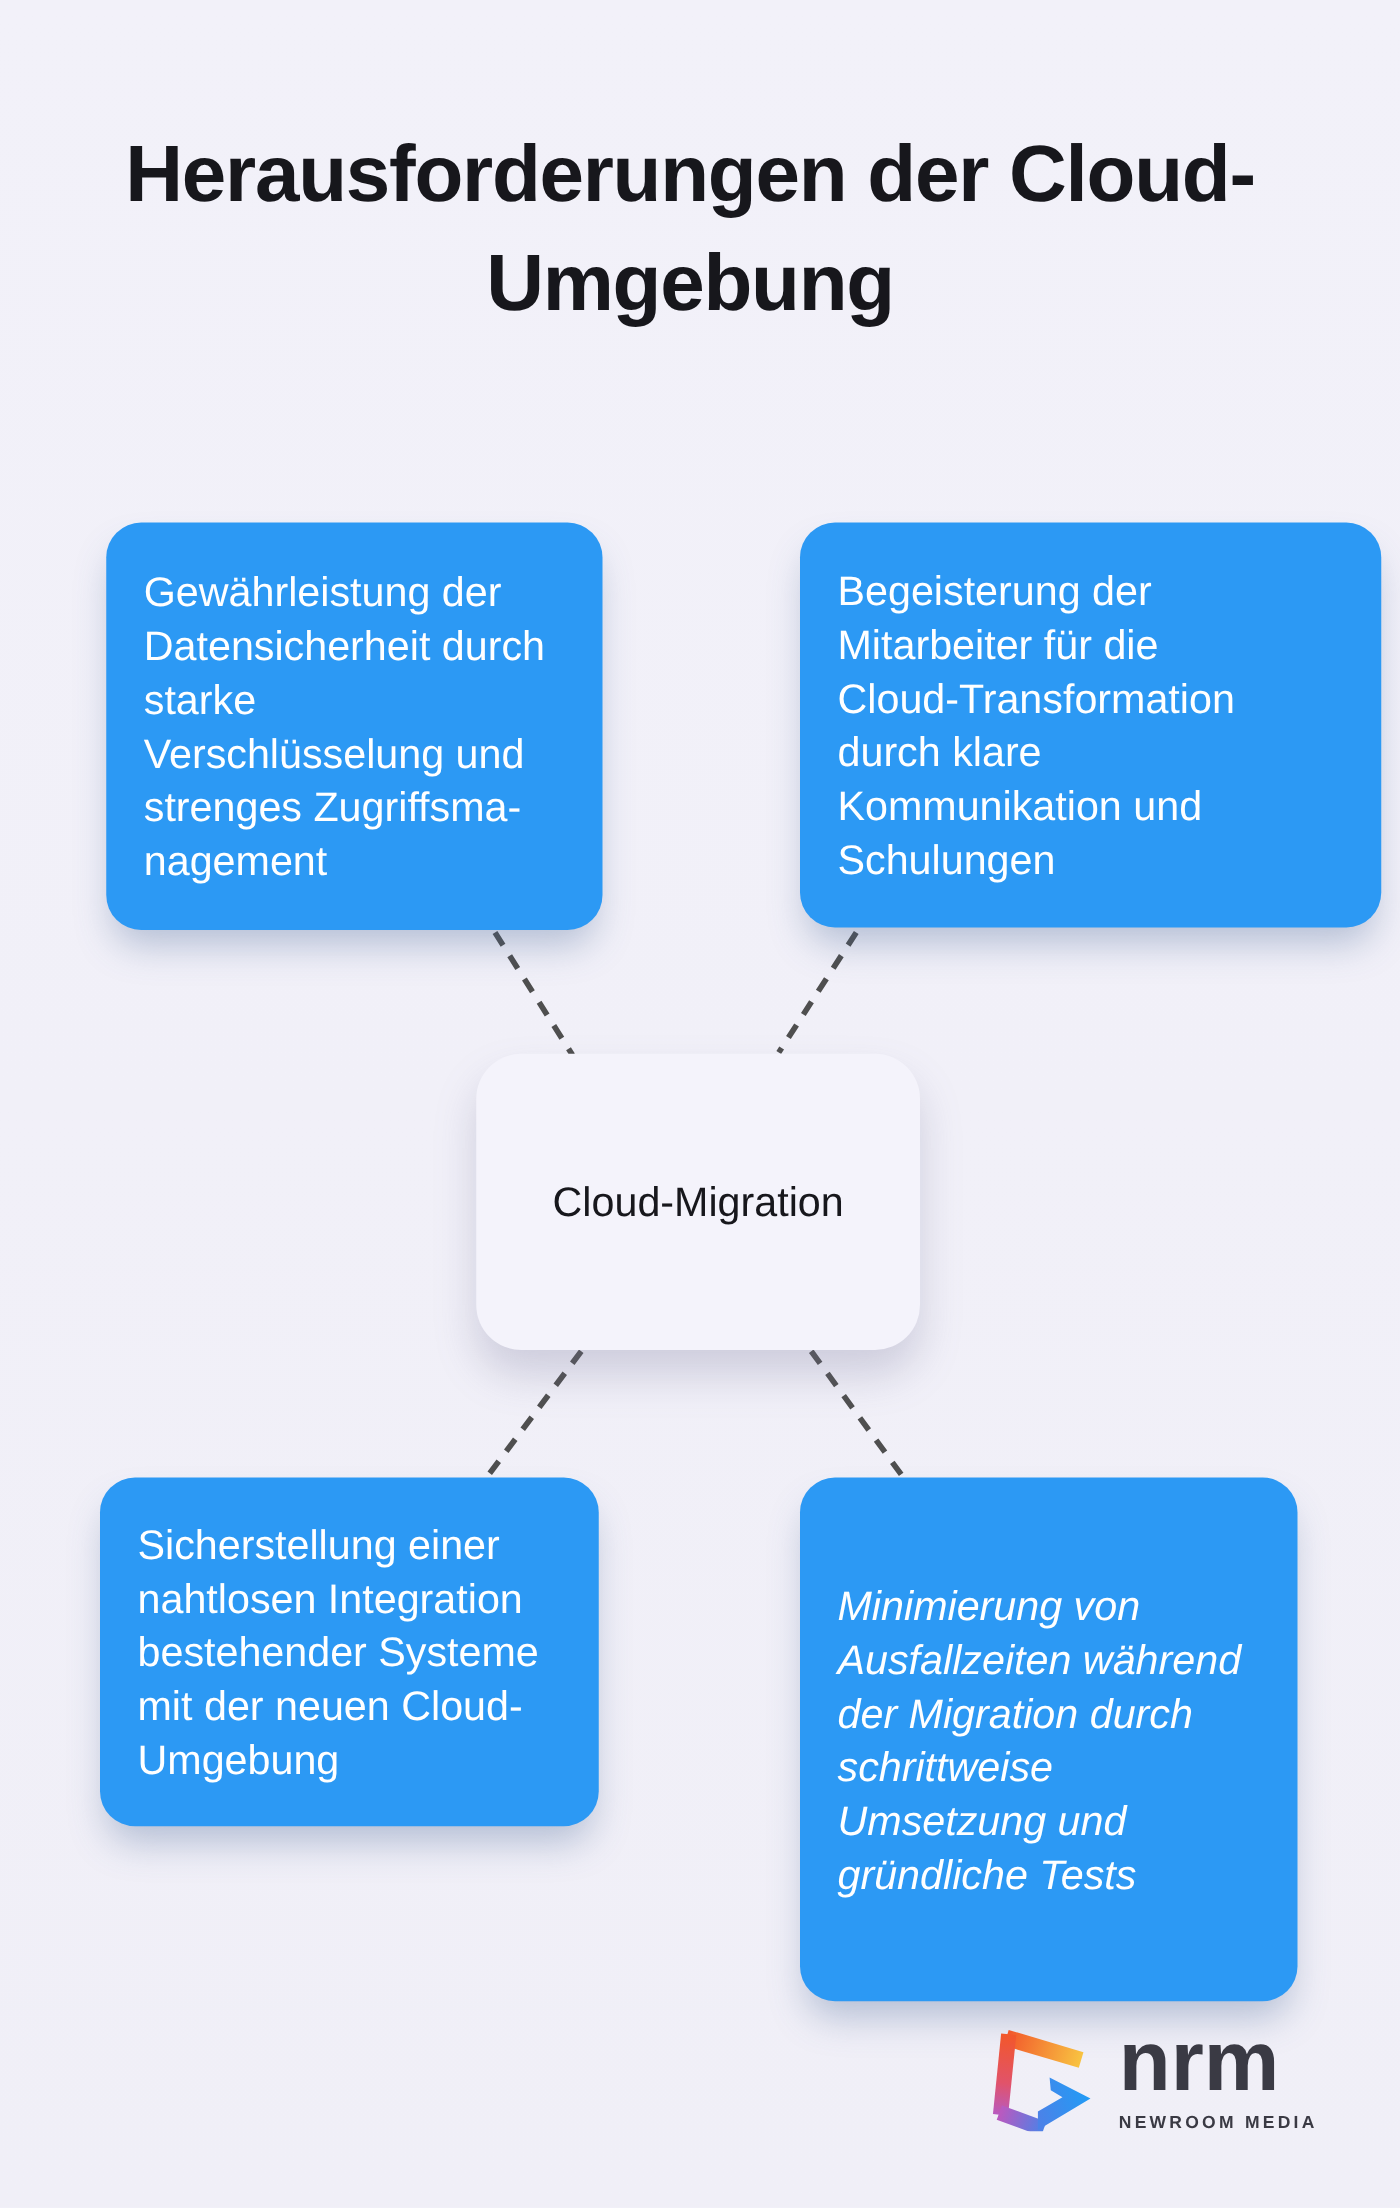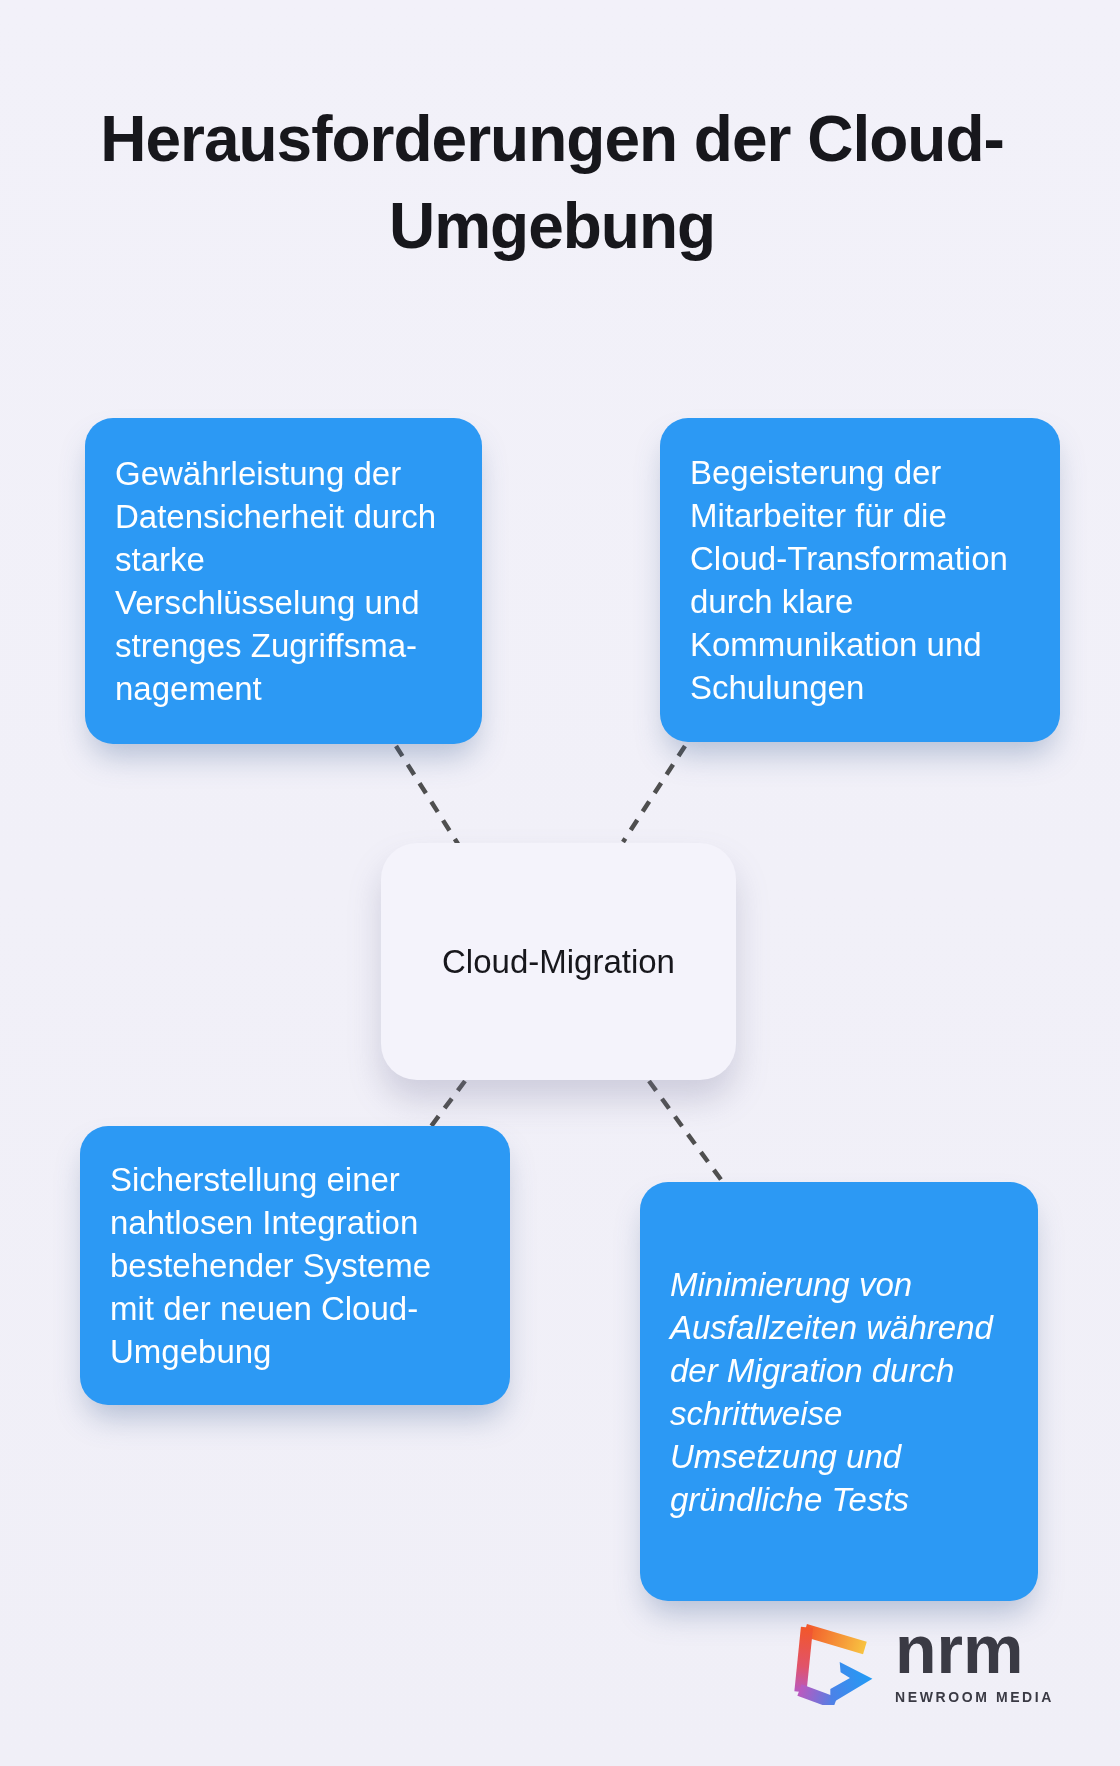--- a/index.html
+++ b/index.html
@@ -44,22 +44,22 @@
   }
   .node.blue{
     background:var(--node-blue);
     color:var(--node-text);
     padding:20px 18px 20px 30px;
     font-size:33px;line-height:43px;
     box-shadow:0 18px 30px -6px rgba(70,100,150,.35);
   }
   .node.blue p{white-space:pre-line;}
   .node-top-left   {left:85px;  top:418px;  width:397px; height:326px;}
-  .node-top-right  {left:660px; top:418px;  width:400px; height:324px;}
-  .node-bottom-left{left:80px;  top:1126px; width:430px; height:279px;}
+  .node-top-right  {left:640px; top:418px;  width:465px; height:324px;}
+  .node-bottom-left{left:80px;  top:1182px; width:399px; height:279px;}
   .node-bottom-right{left:640px;top:1182px; width:398px; height:419px;font-style:italic;}
   .node.center{
     left:381px;top:843px;width:355px;height:237px;
     background:var(--center-node-bg);
     border-radius:36px;
     box-shadow:0 20px 32px rgba(120,120,155,.28);
     align-items:center;
     color:var(--title-text);
     font-size:33px;font-weight:normal;
     text-align:center;

